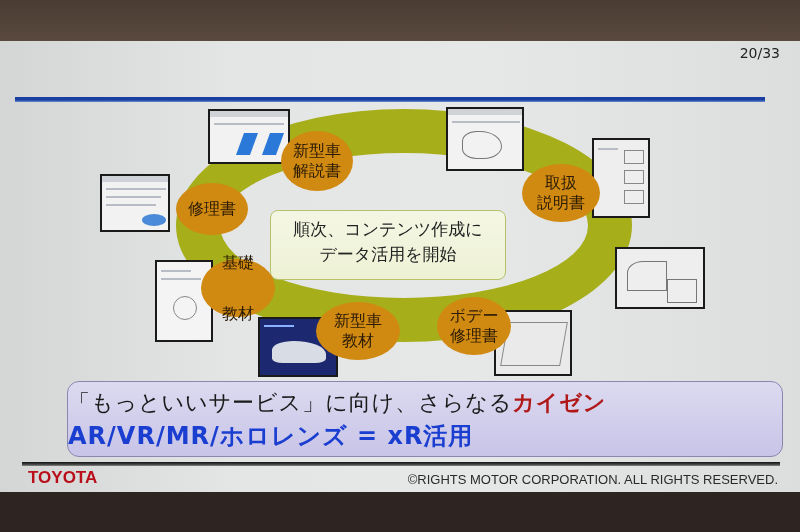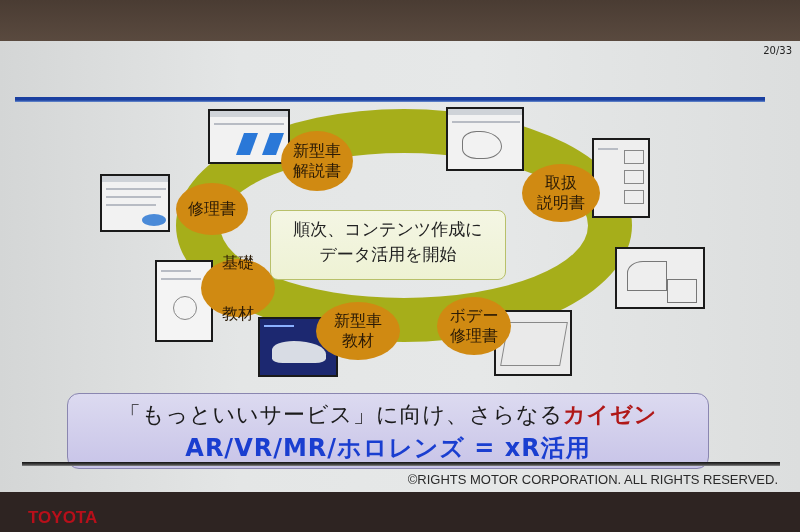--- a/index.html
+++ b/index.html
@@ -15,22 +15,22 @@
   }
   .bg-bottom {
     position: absolute; left: 0; top: 491px; width: 800px; height: 41px;
     background: #2e2422;
   }
   .slide {
     position: absolute; left: 0; top: 41px; width: 800px; height: 451px;
     background: linear-gradient(90deg, #d4d6d6 0%, #e4e6e6 30%, #e6e8e8 60%, #dcdede 100%);
   }
   .page-num {
-    position: absolute; right: 8px; top: 4px;
-    font-size: 10px; color: #222;
+    position: absolute; right: 20px; top: 4px;
+    font-size: 14px; color: #222;
     font-family: "DejaVu Sans", sans-serif;
   }
   .title {
     position: absolute; left: 22px; top: 16px;
     font-size: 30px; color: #111; letter-spacing: 1px;
     font-family: "DejaVu Sans", sans-serif;
     font-weight: 300;
   }
   .title-rule {
     position: absolute; left: 15px; top: 56px; width: 496px; height: 5px;
@@ -74,45 +74,43 @@
   }
   .thumb .bar {
     position: absolute; left: 0; top: 0; width: 100%; height: 6px; background: #cfd3d8;
   }
   .thumb .line {
     position: absolute; height: 2px; background: #b8bcc4;
   }
   .thumb.dark { background: #1c2870; }
 
   .banner {
-    position: absolute; left: 67px; top: 382px; width: 642px; height: 76px;
+    position: absolute; left: 67px; top: 382px; width: 716px; height: 76px;
     border-radius: 12px;
     border: 1px solid #8a86b0;
     background: linear-gradient(180deg, #dcdaf0 0%, #c8c4e8 100%);
-    text-align: center;
-    margin-top: 12px;
   }
   .banner-line1 {
     position: absolute; left: 0; top: 6px; width: 100%;
     font-size: 22px; color: #1a1a1a; letter-spacing: 1px;
   }
   .banner-line1 .accent { color: #b01818; font-weight: bold; }
   .banner-line2 {
     position: absolute; left: 0; top: 38px; width: 100%;
     font-size: 24px; color: #1a3ed0; font-weight: bold; letter-spacing: 1px;
   }
 
   .footer-rule {
     position: absolute; left: 22px; top: 460px; width: 758px; height: 4px;
     background: linear-gradient(180deg, #111 0%, #444 60%, #888 100%);
   }
   .logo {
     position: absolute; left: 28px; top: 467px;
     font-family: "Liberation Sans", sans-serif;
-    font-weight: bold; font-size: 17px; color: #b80f1a; letter-spacing: 0px; margin-top: 40px;
+    font-weight: bold; font-size: 17px; color: #b80f1a; letter-spacing: 0px;
   }
   .copyright {
     position: absolute; right: 22px; top: 470px;
     font-family: "Liberation Sans", sans-serif;
     font-size: 13px; color: #2a2a2a;
   }
 </style>
 </head>
 <body>
 

